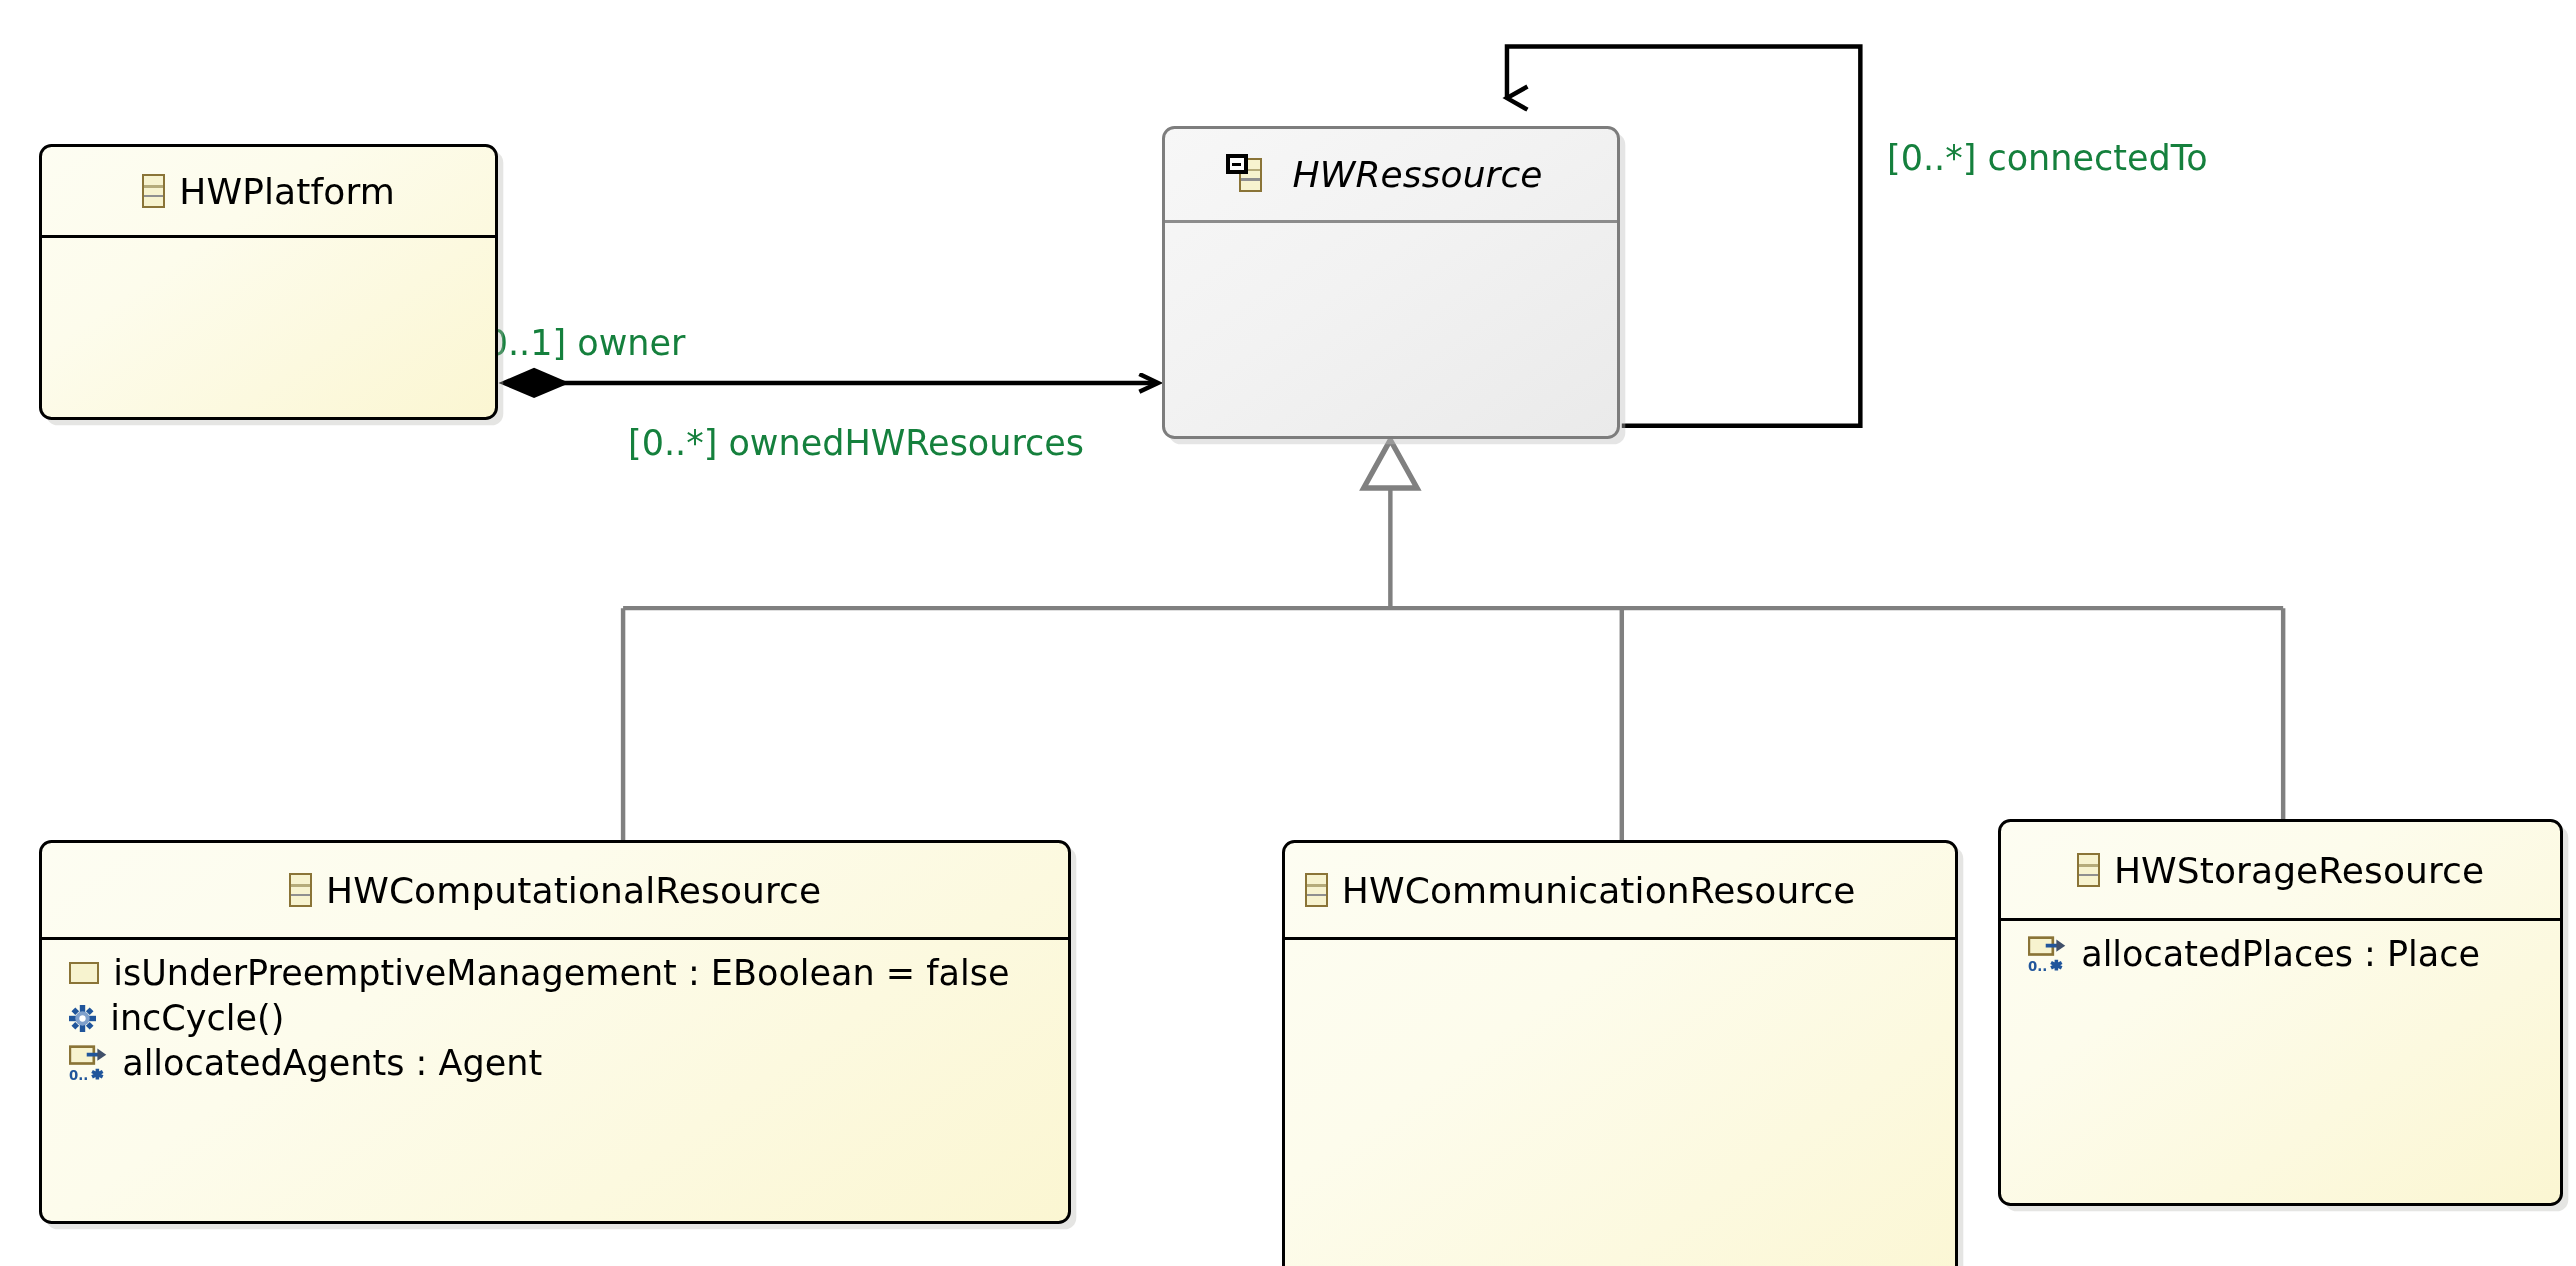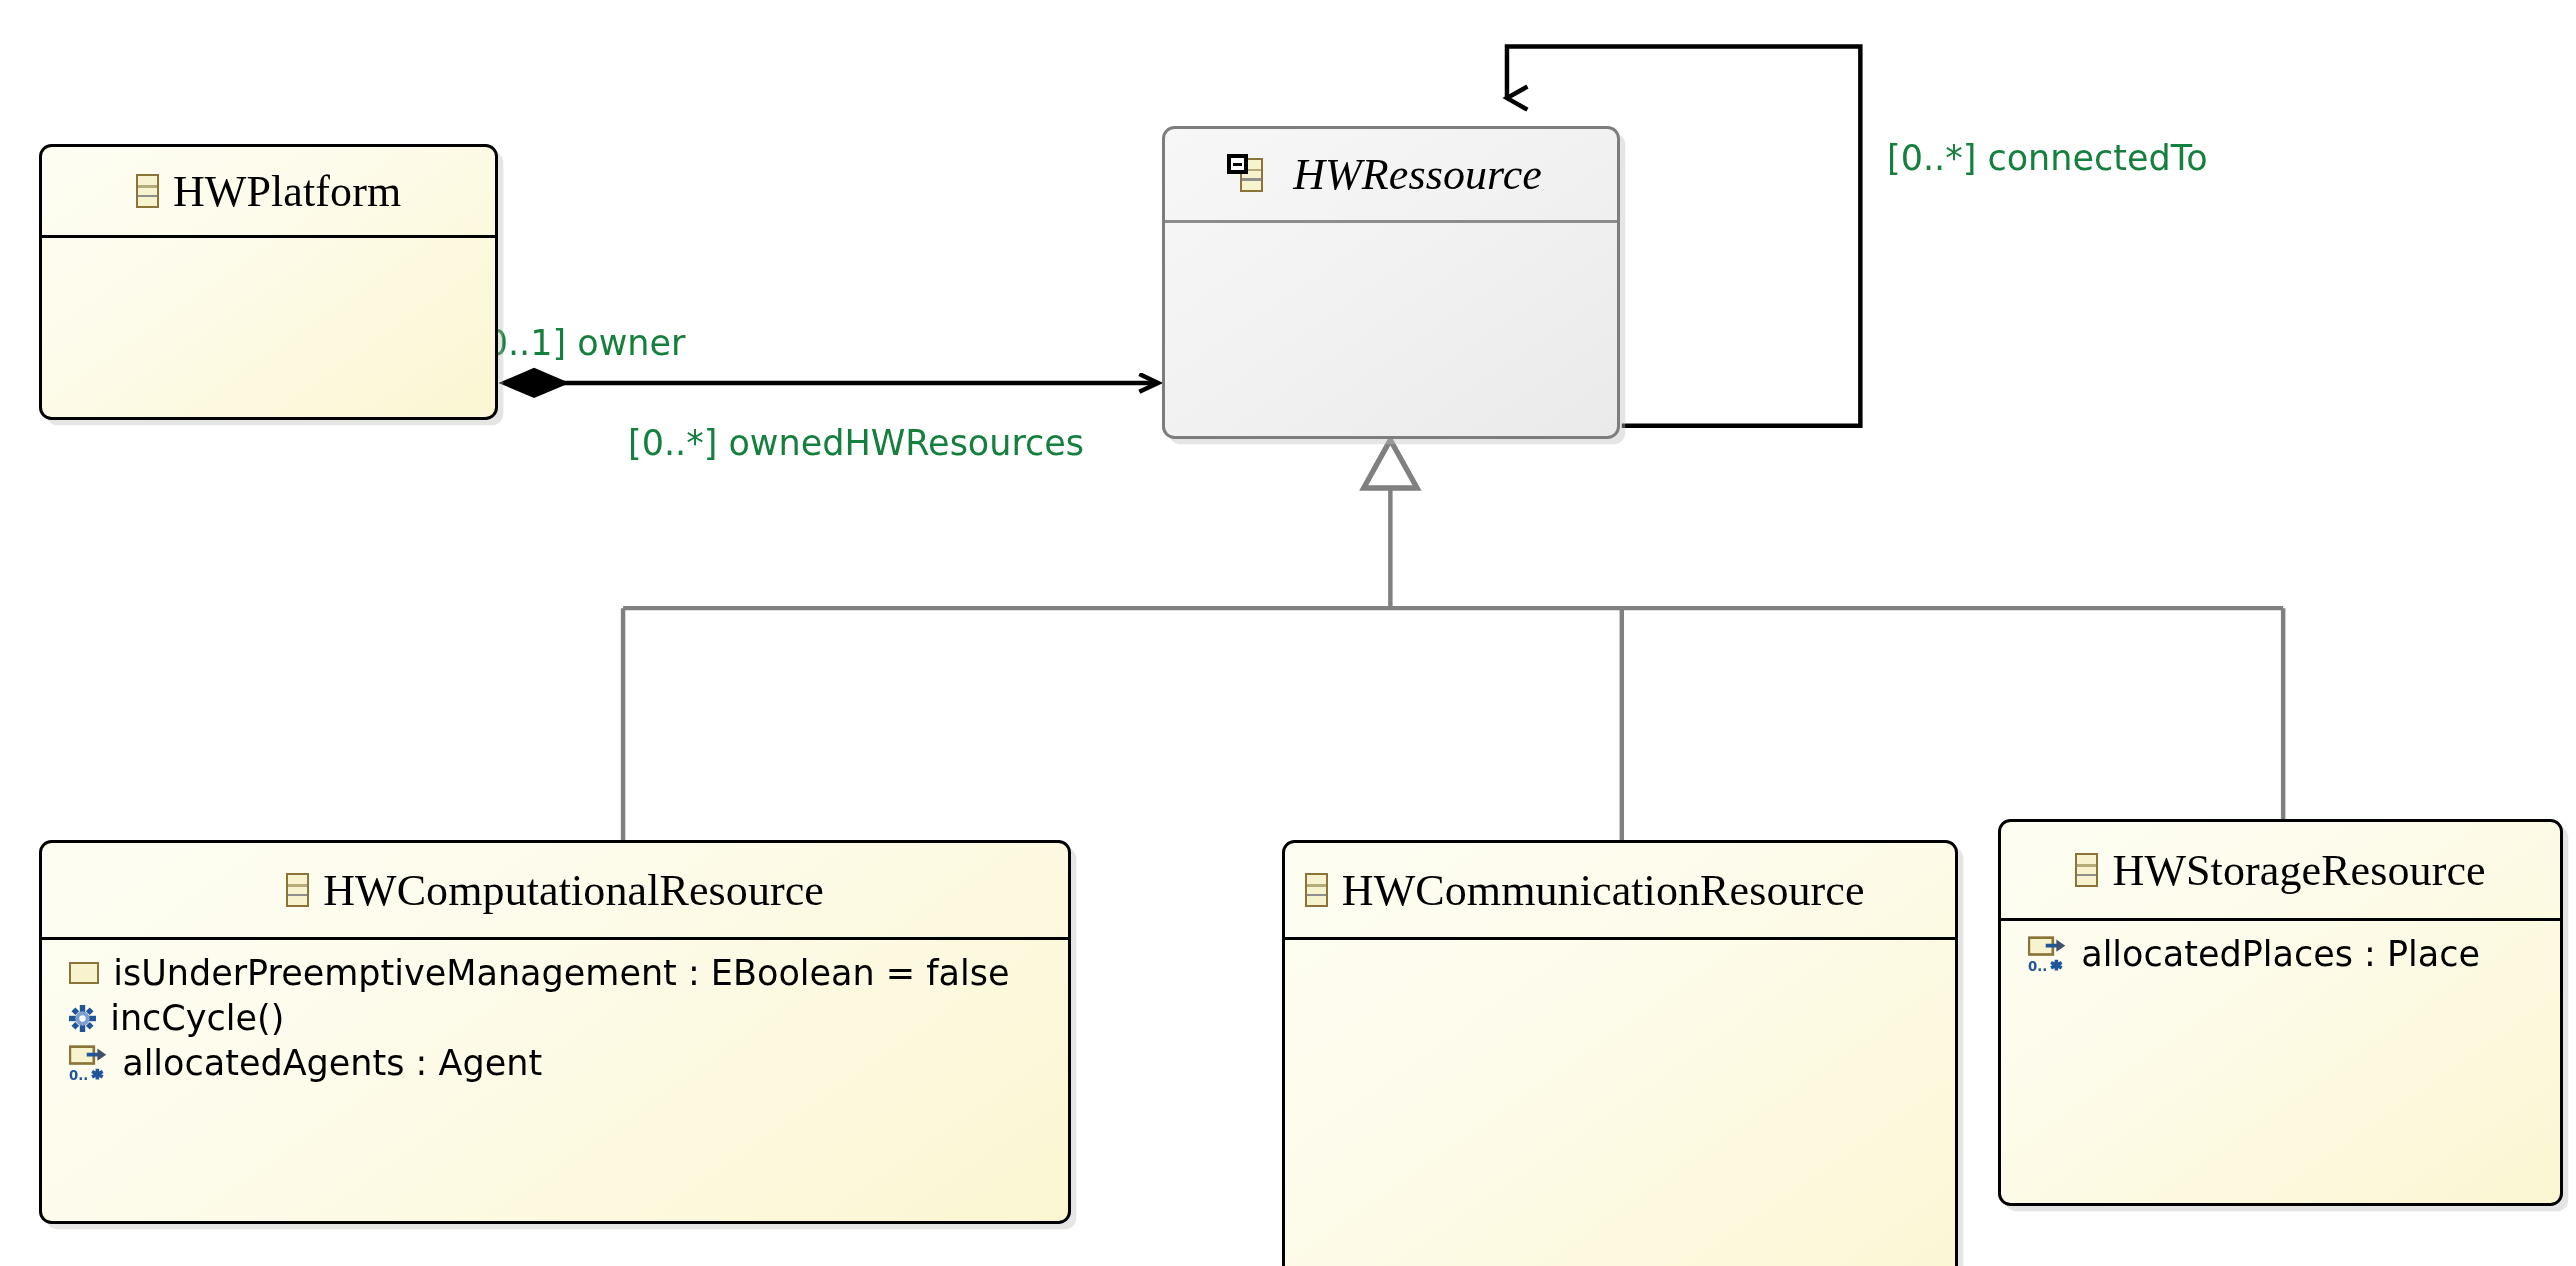--- a/index.html
+++ b/index.html
@@ -17,21 +17,21 @@
   .cls.normal{border:3.6px solid #000000;
        background:linear-gradient(145deg,#fdfdf2 0%,#fdfcec 35%,#fbf6d2 100%);
        box-shadow:6.2px 6.2px 0 -0.9px rgba(180,180,175,.35);}
   .cls.selected{border:3.6px solid #7d7d7d;
        background:linear-gradient(145deg,#f7f7f7 0%,#f2f2f2 45%,#eaeaea 100%);
        box-shadow:6.2px 6.2px 0 -0.9px rgba(190,190,190,.40);}
 
   .cls-title{display:flex;align-items:center;justify-content:center;
              box-sizing:border-box;width:100%;white-space:nowrap;}
   .cls-title.left{justify-content:flex-start;padding-left:19.6px;}
-  .cls-title .tlabel{font-size:44px;color:#000;letter-spacing:0.1px;font-family:Liberation Serif, serif;}
+  .cls-title .tlabel{font-size:36px;color:#000;letter-spacing:0.1px;}
   .cls.selected .cls-title .tlabel{font-style:italic;margin-left:16px;}
 
   .sep{height:0;border-top:3.6px solid #000;width:100%;}
   .cls.selected .sep{border-top-color:#8c8c8c;}
 
   .cls-body{padding:10.7px 0 0 0;}
   .member{display:flex;align-items:center;height:45px;padding-left:27px;
           white-space:nowrap;}
   .member .mlabel{font-size:35px;color:#000;}
 

